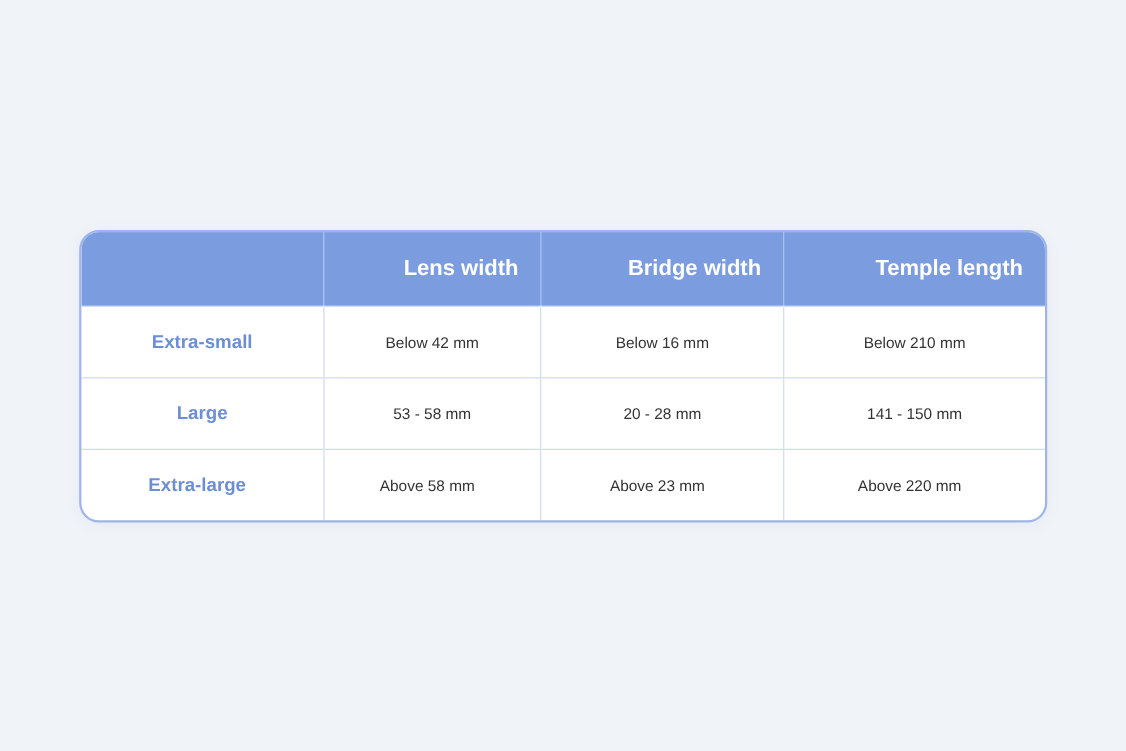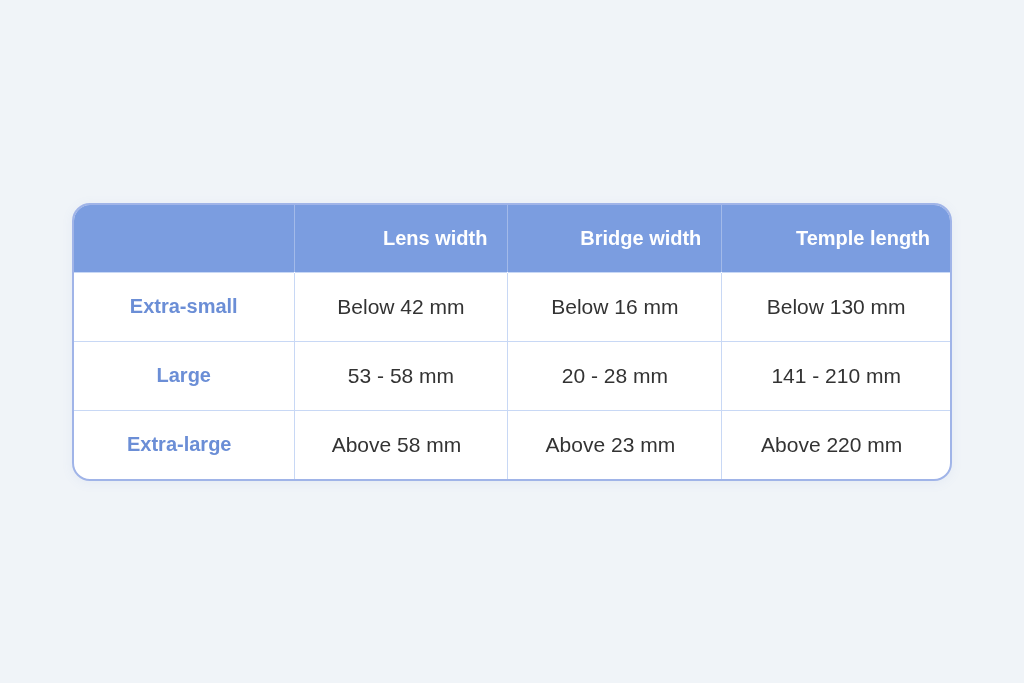--- a/index.html
+++ b/index.html
@@ -53,28 +53,28 @@
     }
 
     tbody tr:last-child td {
       border-bottom: none;
       padding-left: 11px;
     }
 
     tbody td {
       padding: 22px 20px;
       text-align: center;
-      font-size: 21px;
+      font-size: 14px;
       color: #333333;
     }
 
     tbody td:first-child {
       color: #6b8ed6;
       font-weight: 700;
-      font-size: 20px;
+      font-size: 17px;
       margin-left: 15px;
     }
 
     tbody tr td {
       border-right: 1.5px solid #c8d8f5;
     }
 
     tbody tr td:last-child {
       border-right: none;
     }
@@ -99,27 +99,27 @@
         <th>Lens width</th>
         <th>Bridge width</th>
         <th>Temple length</th>
       </tr>
     </thead>
     <tbody id="table-body">
     <tr>
           <td>Extra-small</td>
           <td>Below 42 mm</td>
           <td>Below 16 mm</td>
-          <td>Below 130 mm</td>
+          <td>Below 210 mm</td>
         </tr>
         <tr>
           <td>Large</td>
           <td>53 - 58 mm</td>
           <td>20 - 28 mm</td>
-          <td>141 - 210 mm</td>
+          <td>141 - 150 mm</td>
         </tr>
         <tr>
           <td>Extra-large</td>
           <td>Above 58 mm</td>
           <td>Above 23 mm</td>
           <td>Above 220 mm</td>
         </tr>
       </tbody>
   </table>
 </div>

